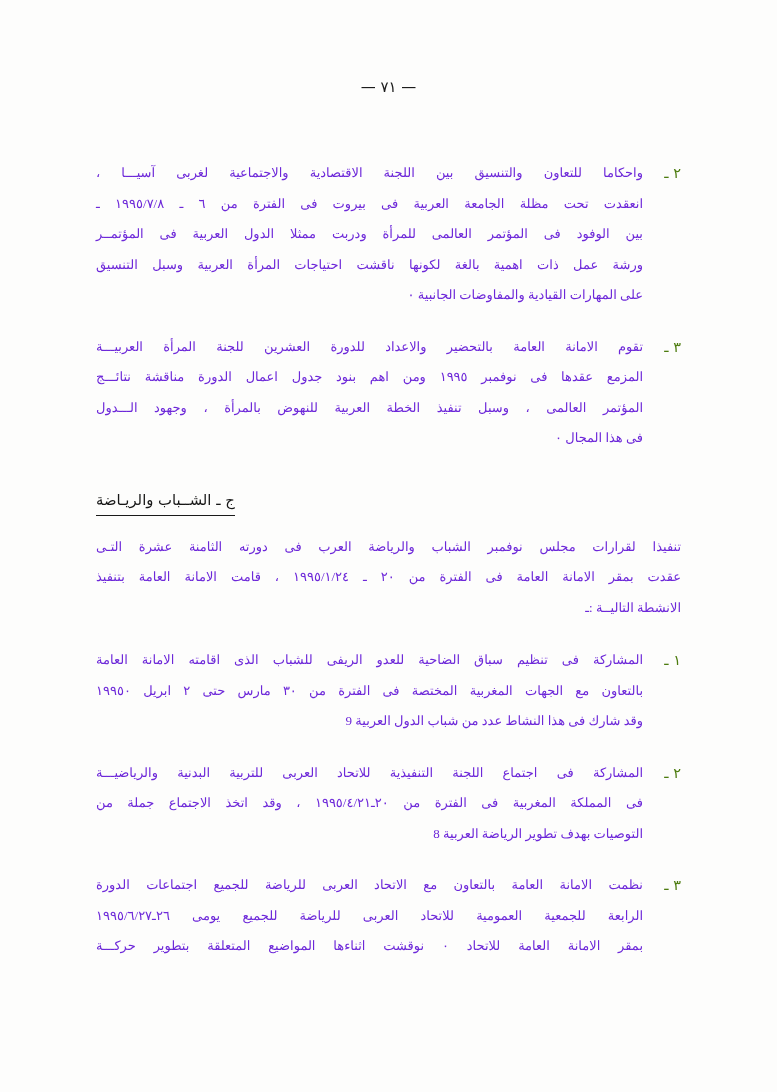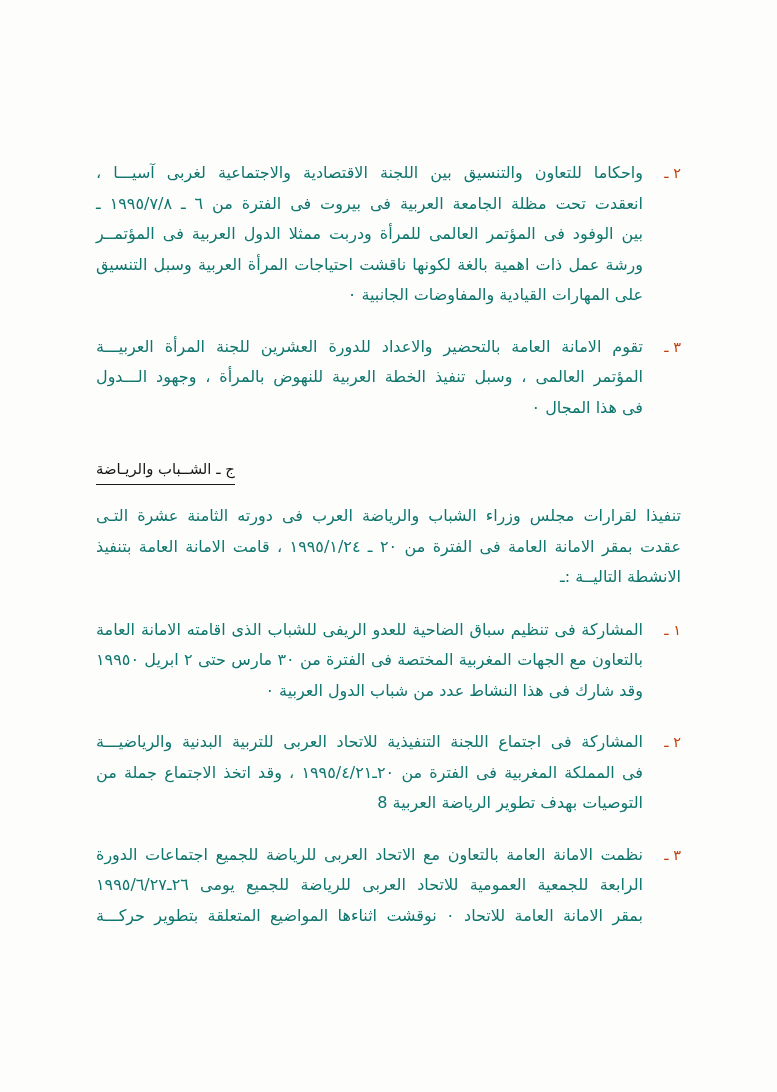--- a/index.html
+++ b/index.html
@@ -43,32 +43,33 @@
     margin-bottom: 21px;
   }
   .marker {
     flex: 0 0 auto;
     width: 34px;
     font-size: 14.5px;
     line-height: 30.5px;
     text-align: right;
     padding-left: 4px;
     white-space: nowrap;
-    color: #c2410c;
+    color: #4d7c0f;
   }
   .lines {
     flex: 1 1 auto;
   }
   .line {
-    font-size: 16px;
+    font-size: 13px;
     line-height: 30.5px;
-    color: #0f766e;
+    color: #6d28d9;
     white-space: nowrap;
     text-align: right;
     letter-spacing: 0.1px;
+    font-family: Liberation Serif, serif;
   }
   .line.just {
     text-align: justify;
     text-align-last: justify;
     white-space: normal;
   }
   .section-heading {
     margin-top: 34px;
     margin-bottom: 16px;
     text-align: left;
@@ -97,59 +98,61 @@
   .para .lines .line.last {
     text-align-last: right;
     white-space: nowrap;
   }
 </style>
 </head>
 <body>
 
 <div class="page">
 
+  <div class="page-number">— ٧١ —</div>
 
   <div class="content">
 
     <div class="para">
       <div class="marker">٢ ـ</div>
       <div class="lines">
         <div class="line just">واحكاما للتعاون والتنسيق بين اللجنة الاقتصادية والاجتماعية لغربى آسيـــا ،</div>
         <div class="line just">انعقدت تحت مظلة الجامعة العربية فى بيروت فى الفترة من ٦ ـ ١٩٩٥/٧/٨ ـ</div>
         <div class="line just">بين الوفود فى المؤتمر العالمى للمرأة ودربت ممثلا الدول العربية فى المؤتمــر</div>
         <div class="line just">ورشة عمل ذات اهمية بالغة لكونها  ناقشت احتياجات المرأة العربية وسبل التنسيق</div>
         <div class="line last">على المهارات القيادية والمفاوضات الجانبية ٠</div>
       </div>
     </div>
 
     <div class="para">
       <div class="marker">٣ ـ</div>
       <div class="lines">
         <div class="line just">تقوم الامانة العامة بالتحضير والاعداد للدورة العشرين للجنة المرأة العربيـــة</div>
+        <div class="line just">المزمع عقدها فى نوفمبر ١٩٩٥ ومن اهم بنود جدول اعمال الدورة مناقشة نتائـــج</div>
         <div class="line just">المؤتمر العالمى ، وسبل تنفيذ الخطة العربية للنهوض بالمرأة ، وجهود الـــدول</div>
         <div class="line last">فى هذا المجال ٠</div>
       </div>
     </div>
 
     <div class="section-heading">
       <span class="heading-text">ج ـ الشــباب والريـاضة</span>
     </div>
 
     <div class="intro">
-      <div class="line">تنفيذا لقرارات مجلس وزراء الشباب والرياضة العرب فى دورته الثامنة عشرة التـى</div>
+      <div class="line">تنفيذا لقرارات مجلس نوفمبر الشباب والرياضة العرب فى دورته الثامنة عشرة التـى</div>
       <div class="line">عقدت بمقر الامانة العامة فى الفترة من ٢٠ ـ ١٩٩٥/١/٢٤ ، قامت الامانة العامة بتنفيذ</div>
       <div class="line last">الانشطة التاليــة :ـ</div>
     </div>
 
     <div class="para">
       <div class="marker">١ ـ</div>
       <div class="lines">
         <div class="line just">المشاركة فى تنظيم سباق الضاحية للعدو الريفى للشباب الذى اقامته الامانة العامة</div>
         <div class="line just">بالتعاون مع الجهات المغربية المختصة فى الفترة من ٣٠ مارس حتى ٢ ابريل ١٩٩٥٠</div>
-        <div class="line last">وقد شارك فى هذا النشاط عدد من شباب الدول العربية ٠</div>
+        <div class="line last">وقد شارك فى هذا النشاط عدد من شباب الدول العربية 9</div>
       </div>
     </div>
 
     <div class="para">
       <div class="marker">٢ ـ</div>
       <div class="lines">
         <div class="line just">المشاركة فى اجتماع اللجنة التنفيذية للاتحاد العربى للتربية البدنية والرياضيـــة</div>
         <div class="line just">فى المملكة المغربية فى الفترة من ٢٠ـ١٩٩٥/٤/٢١ ، وقد اتخذ الاجتماع جملة من</div>
         <div class="line last">التوصيات بهدف تطوير الرياضة العربية 8</div>
       </div>

